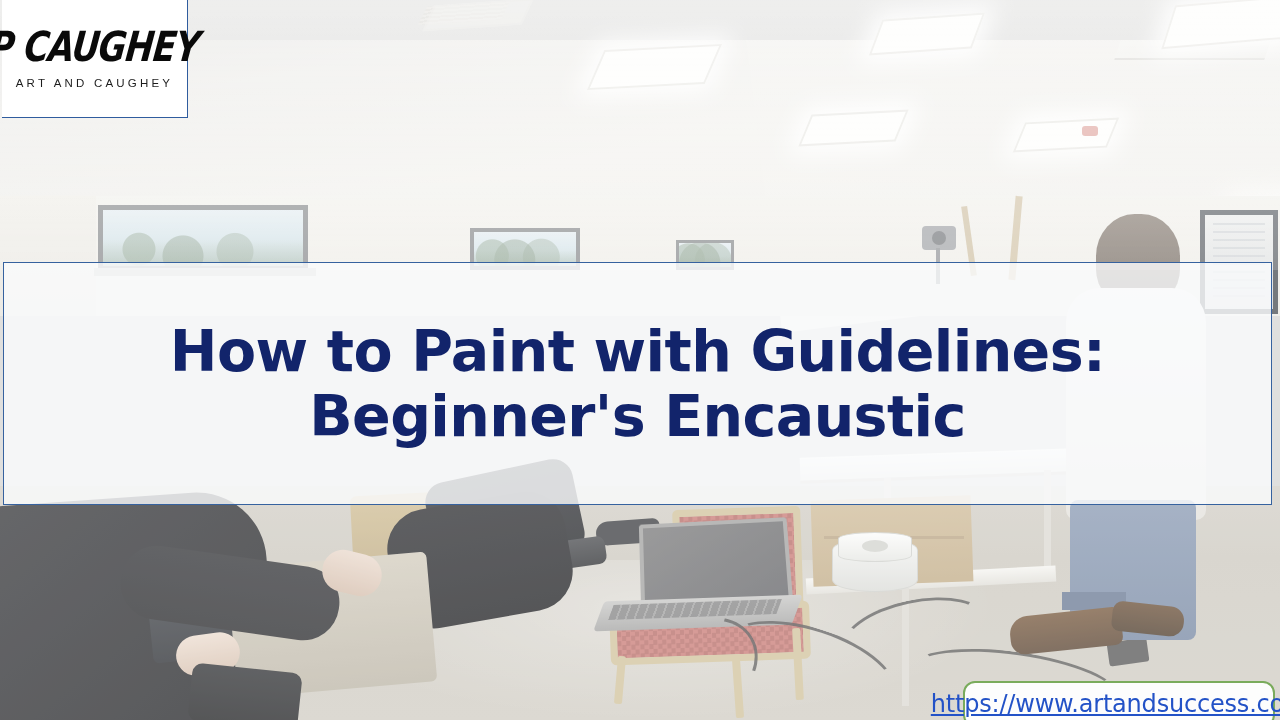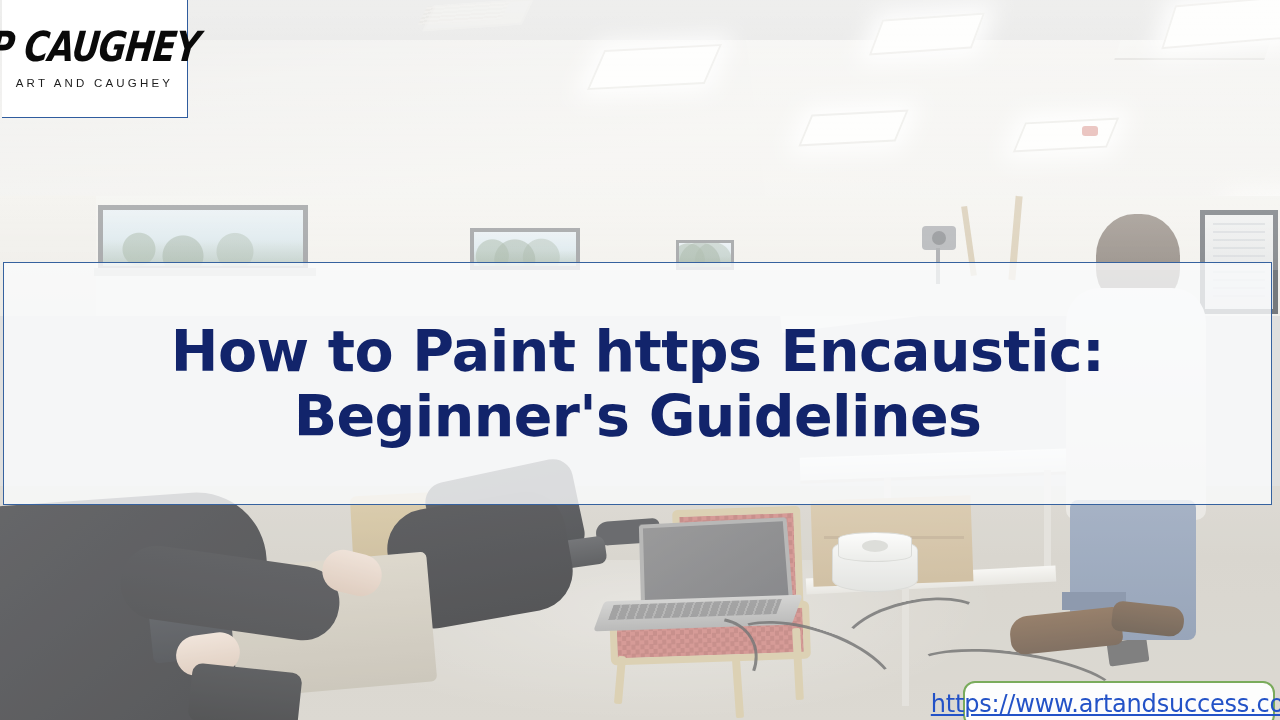--- a/index.html
+++ b/index.html
@@ -328,22 +328,22 @@
     <div class="veil-top"></div>
   </div>
 
   <div class="logo-box">
     <div class="logo-mark">P CAUGHEY</div>
     <div class="logo-sub">ART AND CAUGHEY</div>
   </div>
 
   <div class="banner">
     <div class="title">
-      <div>How to Paint https Encaustic:</div>
-      <div>Beginner's Guidelines</div>
+      <div>How to Paint with Guidelines:</div>
+      <div>Beginner's Encaustic</div>
     </div>
   </div>
 
   <div class="url-chip">
     <span class="url-text">https://www.artandsuccess.com</span>
   </div>
 
 </div>
 
 </body></html>

